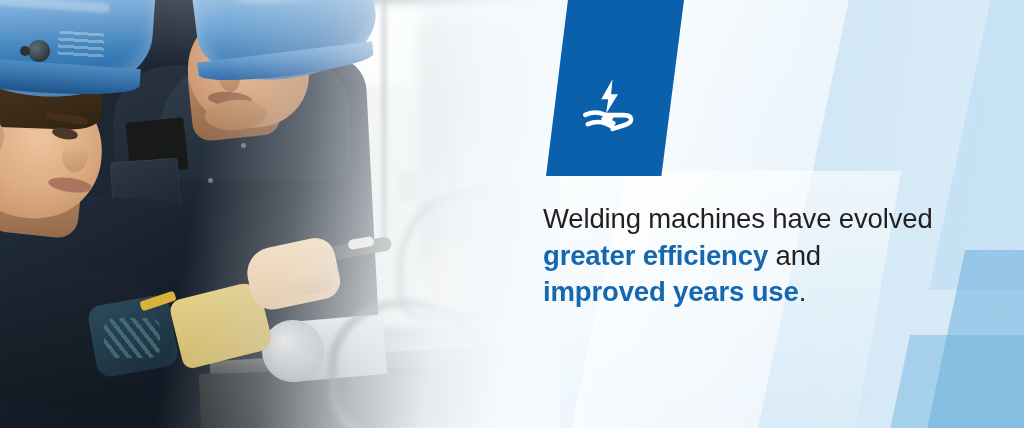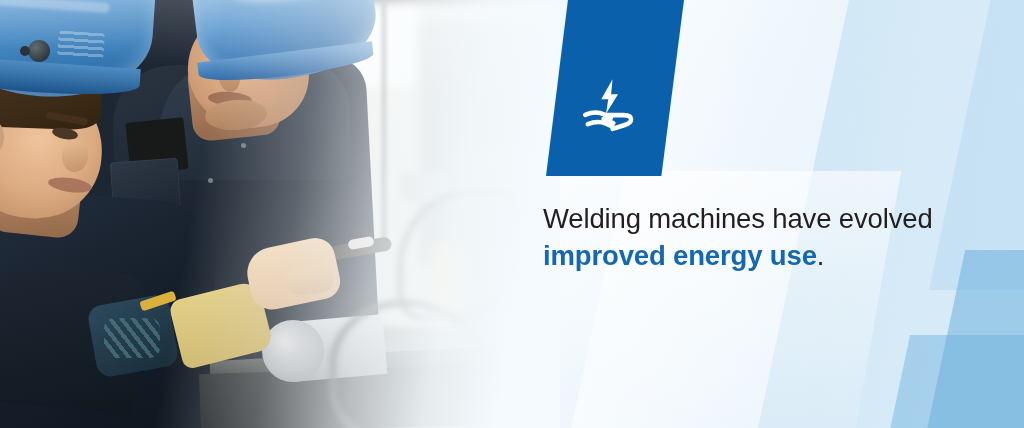--- a/index.html
+++ b/index.html
@@ -593,16 +593,17 @@
 
       <path d="M7 41.5 C13 39 20 38.6 25.5 41.2 L32 44.3" fill="none" stroke="#ffffff" stroke-width="4.4" stroke-linecap="round" stroke-linejoin="round"></path>
       <path d="M9.5 50.5 C15.5 48.2 22 48 27.2 50.2 L33.5 53" fill="none" stroke="#ffffff" stroke-width="4.4" stroke-linecap="round" stroke-linejoin="round"></path>
       <path d="M26 41.8 L44.5 41.8 C48.5 41.8 51.5 43.2 51.5 46 C51.5 48.8 48.4 50.4 44.6 51.6 L33.6 55.2" fill="none" stroke="#ffffff" stroke-width="4.4" stroke-linecap="round" stroke-linejoin="round"></path>
       <path d="M24.5 45.5 C28.5 46.2 32 47.8 34.5 49.6" fill="none" stroke="#ffffff" stroke-width="4.0" stroke-linecap="round" stroke-linejoin="round"></path>
     </svg>
   </div>
 
   <div class="headline">
     <span class="hl-line">Welding machines have evolved</span>
-    <span class="hl-line"><span class="accent">improved energy use</span><span>.</span></span>
+    <span class="hl-line"><span class="accent">greater efficiency</span><span> and</span></span>
+    <span class="hl-line"><span class="accent">improved years use</span><span>.</span></span>
   </div>
 
 </div>
 
 </body></html>

